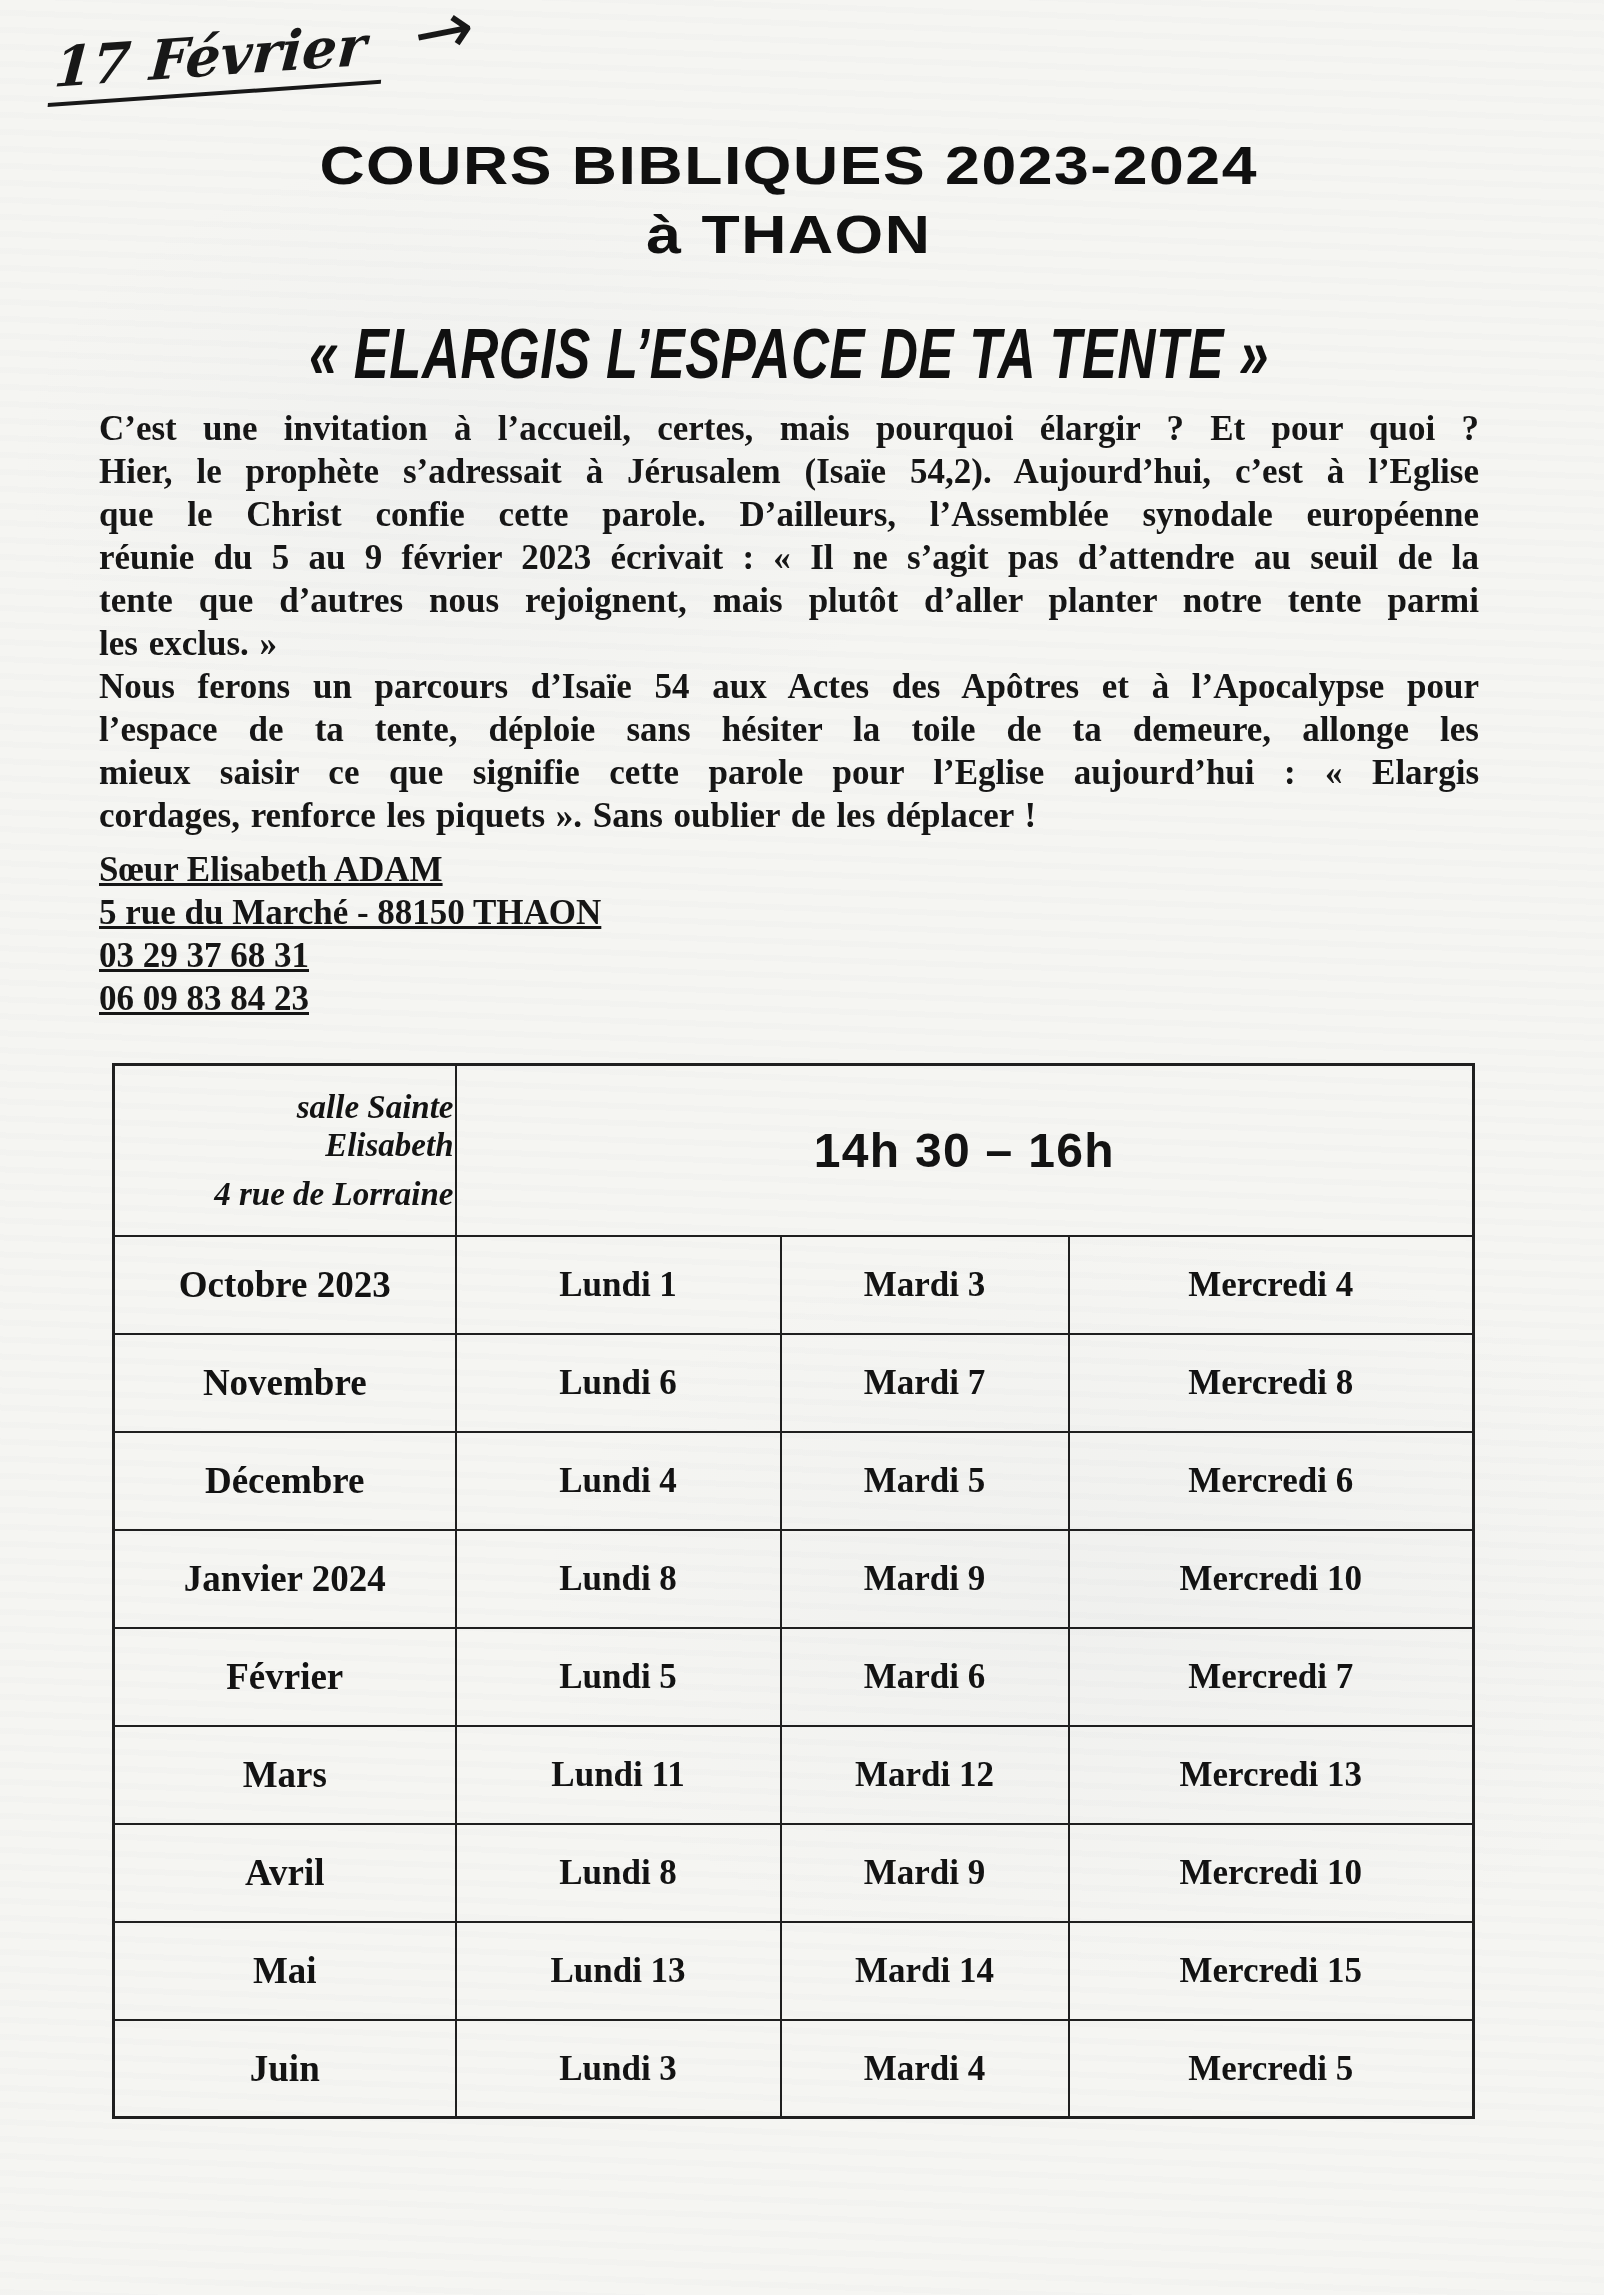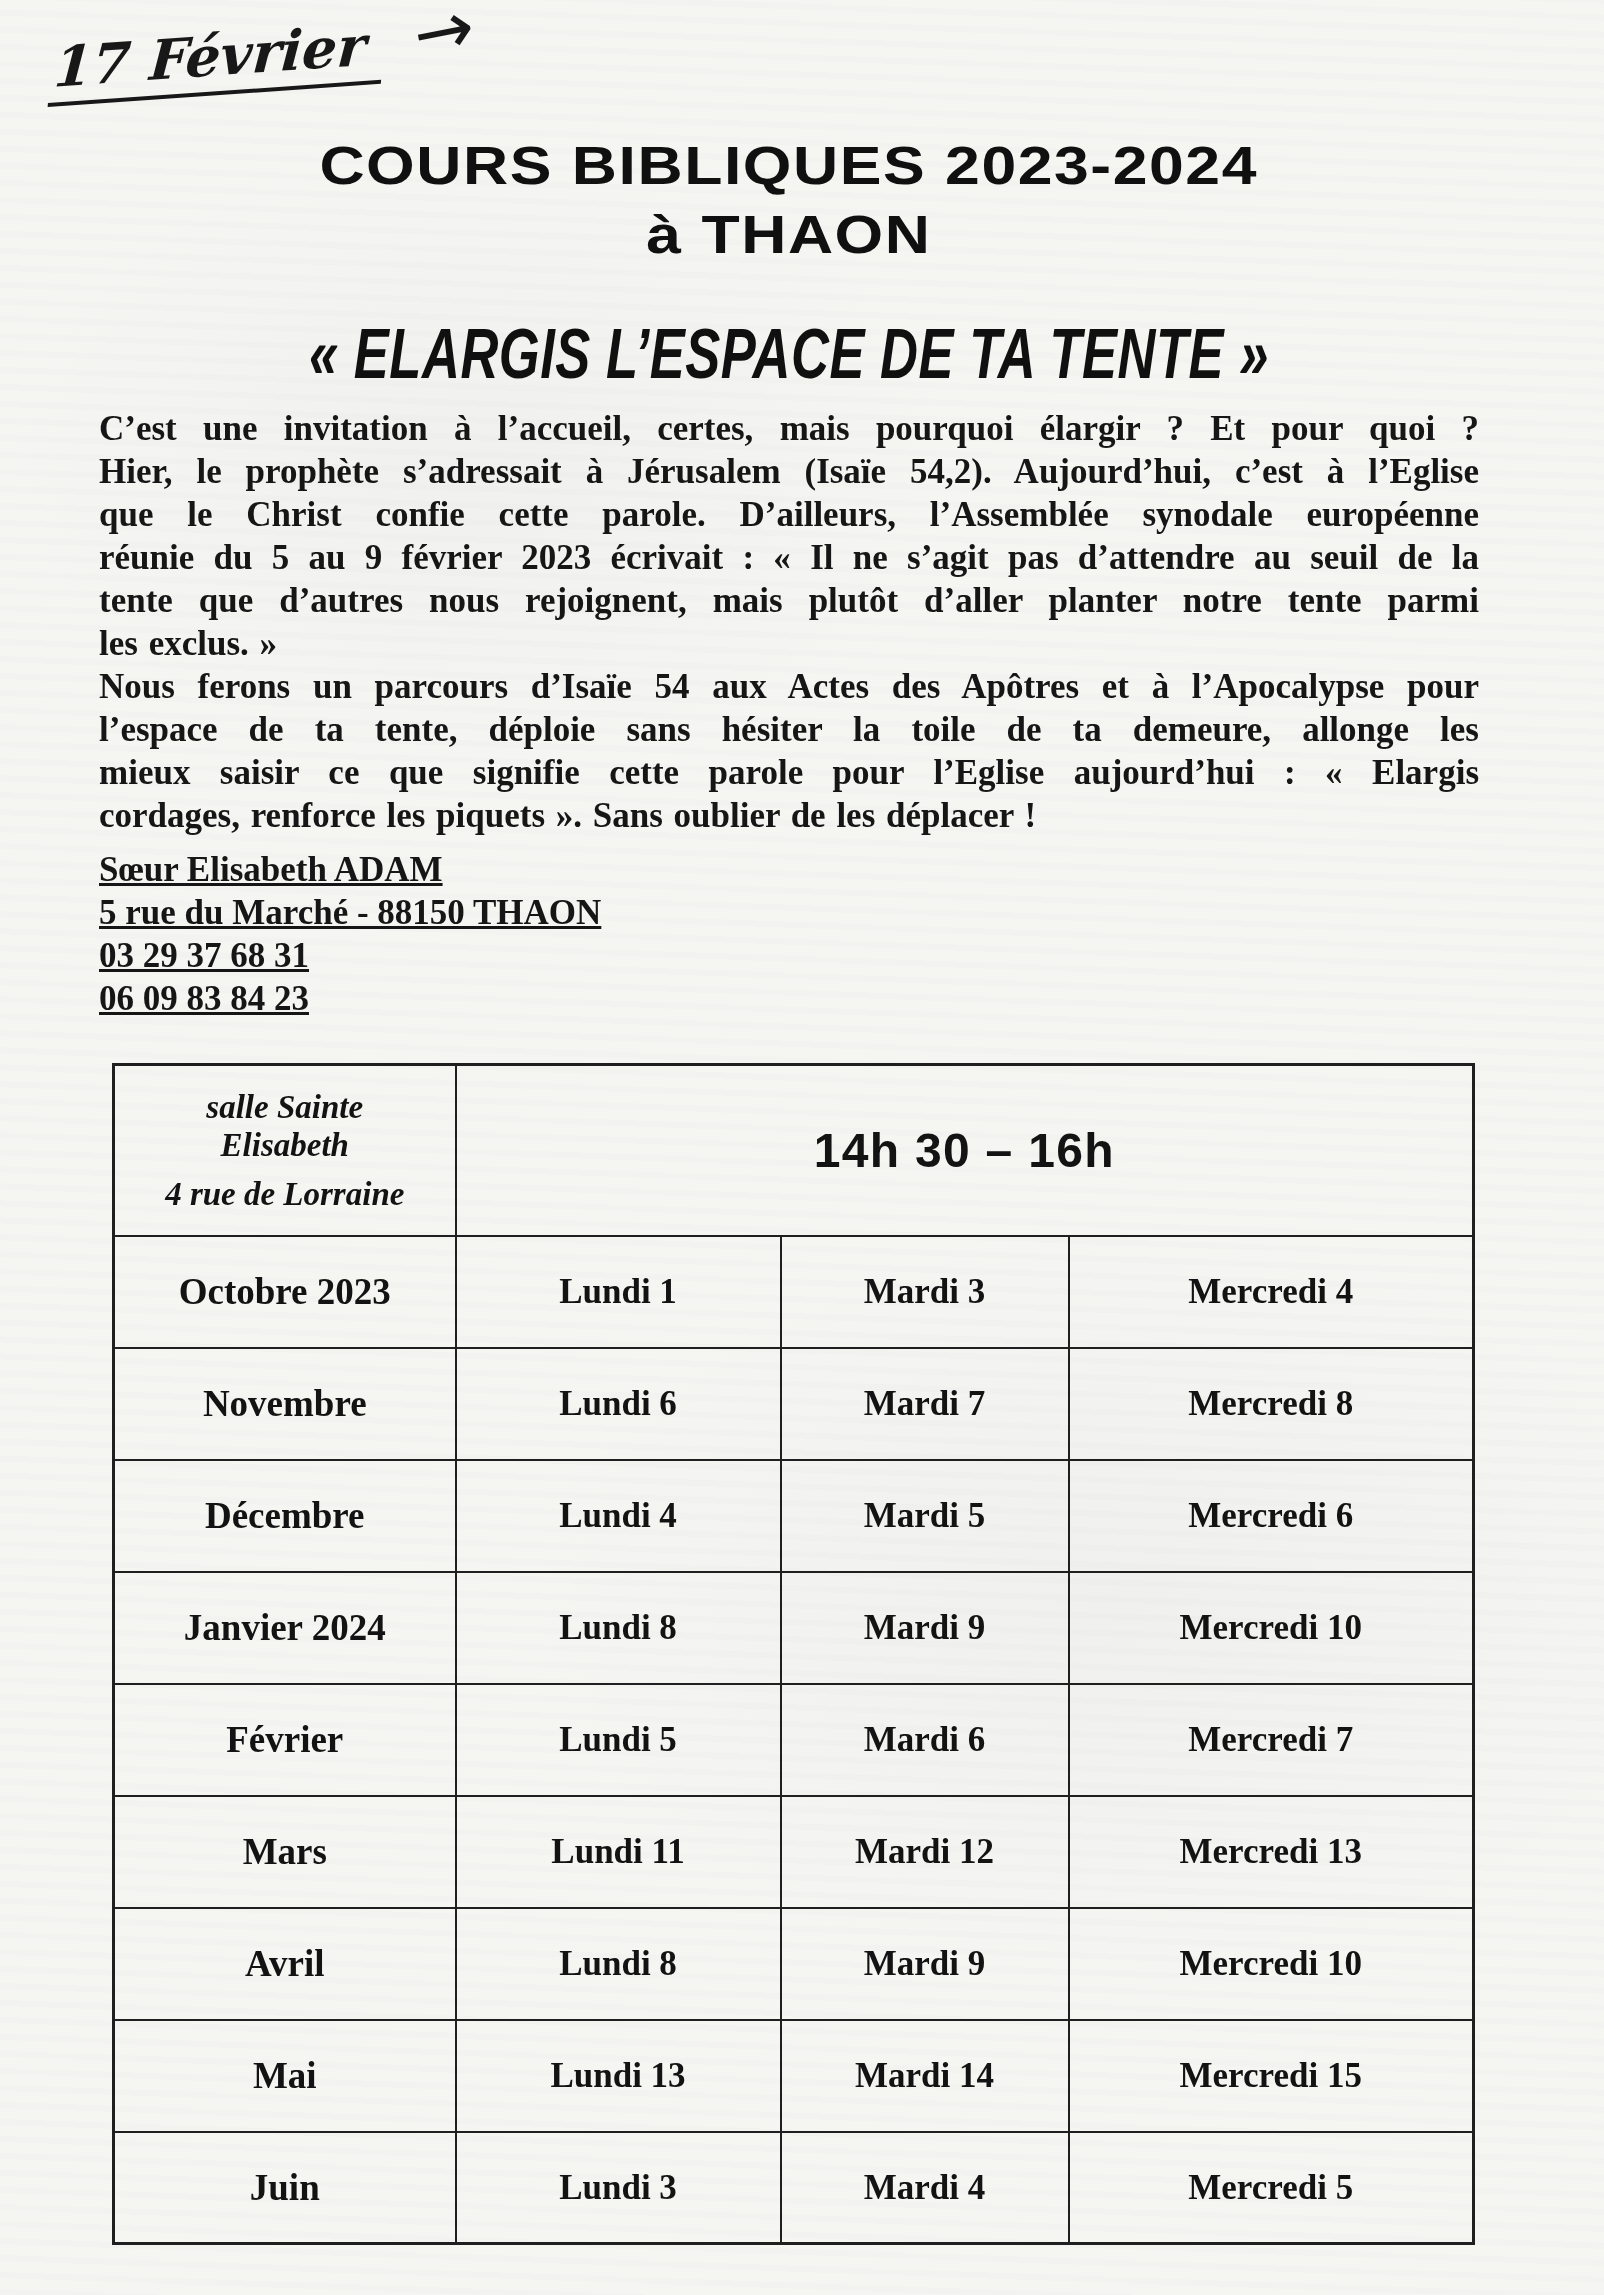--- a/index.html
+++ b/index.html
@@ -69,22 +69,22 @@
     border-collapse:collapse;table-layout:fixed;
     border:3.3px solid var(--color-table-border);
   }
   .schedule td{
     border:2px solid var(--color-table-border);
     text-align:center;vertical-align:middle;
     color:#131313;overflow:hidden;
   }
   tr.head td{height:171px;}
   tr.head{border-bottom:2.6px solid var(--color-table-border);}
-  tr.mrow td{height:112px;}
-  td.venue{font:italic 700 33px/38px "Liberation Serif","DejaVu Serif",serif;}
+  tr.mrow td{height:98px;}
+  td.venue{font:italic 700 33px/38px "Liberation Serif","DejaVu Serif",serif;text-align:right;}
   .venue-addr{margin-top:10.5px;}
   td.time{font:700 48px/48px "Liberation Sans","DejaVu Sans",sans-serif;letter-spacing:1.3px;}
   td.month{font:700 37px/37px "Liberation Serif","DejaVu Serif",serif;}
   td.day{font:700 35px/35px "Liberation Serif","DejaVu Serif",serif;}
 </style>
 </head>
 <body>
 
 <div class="page">
 

